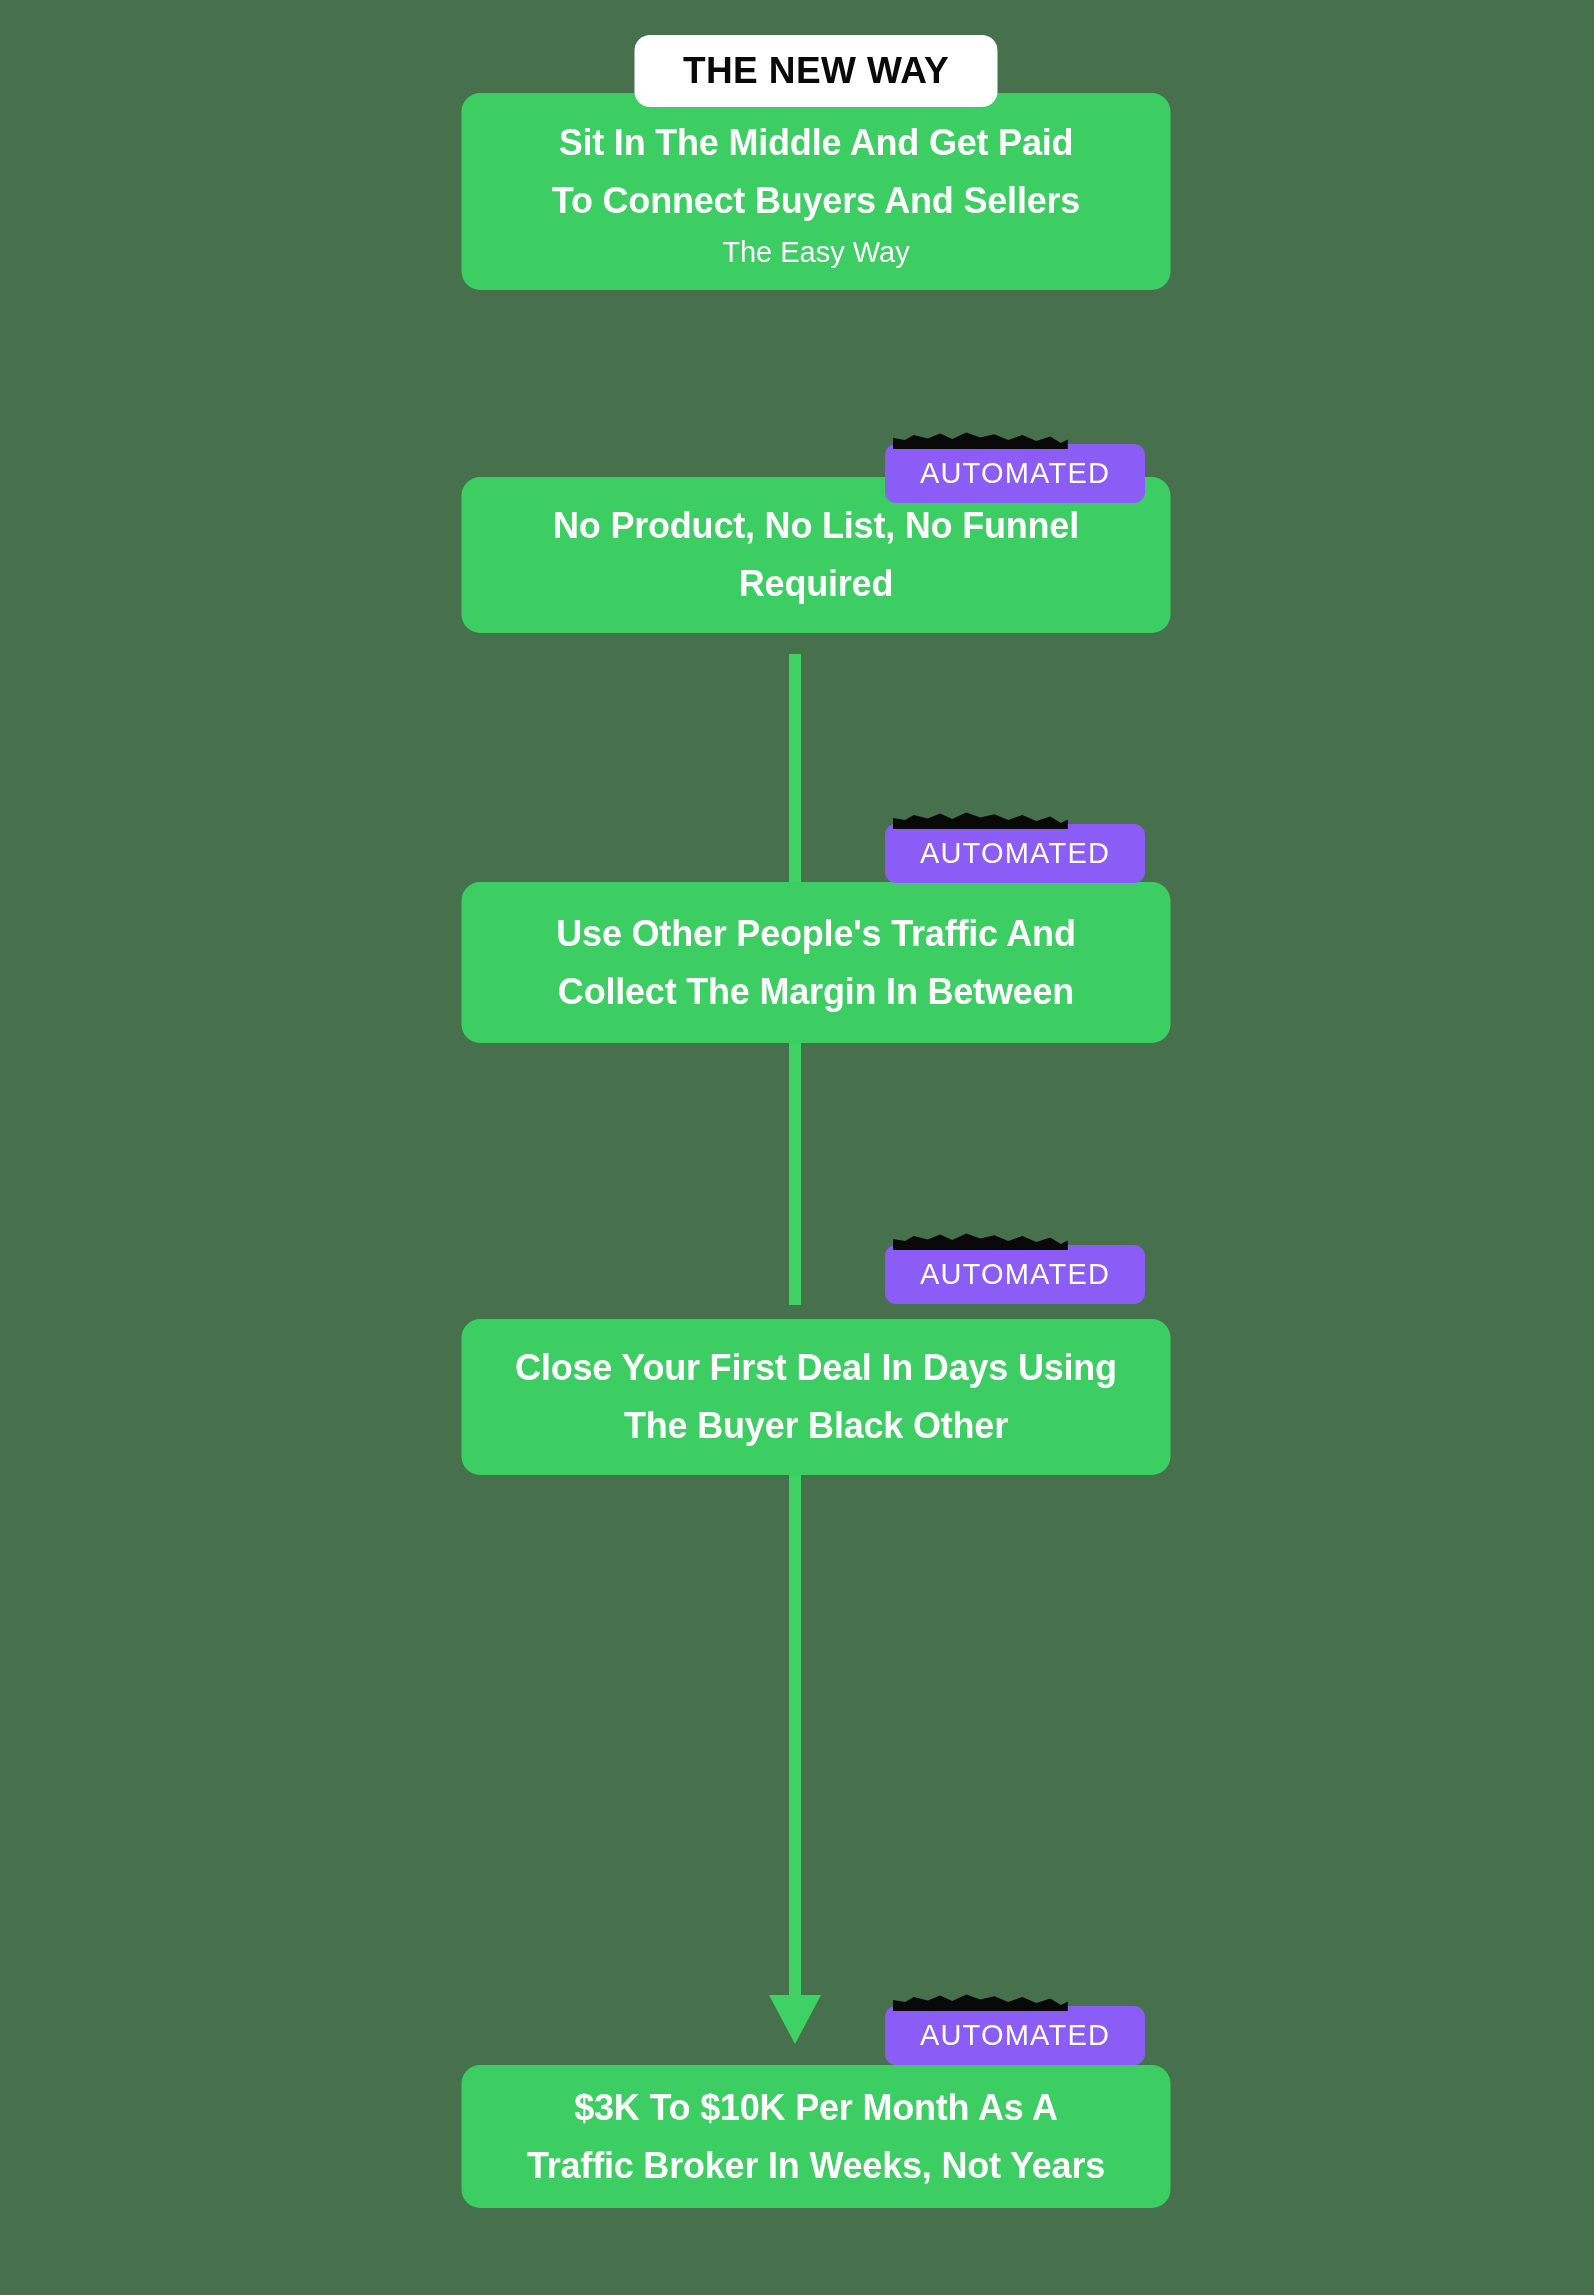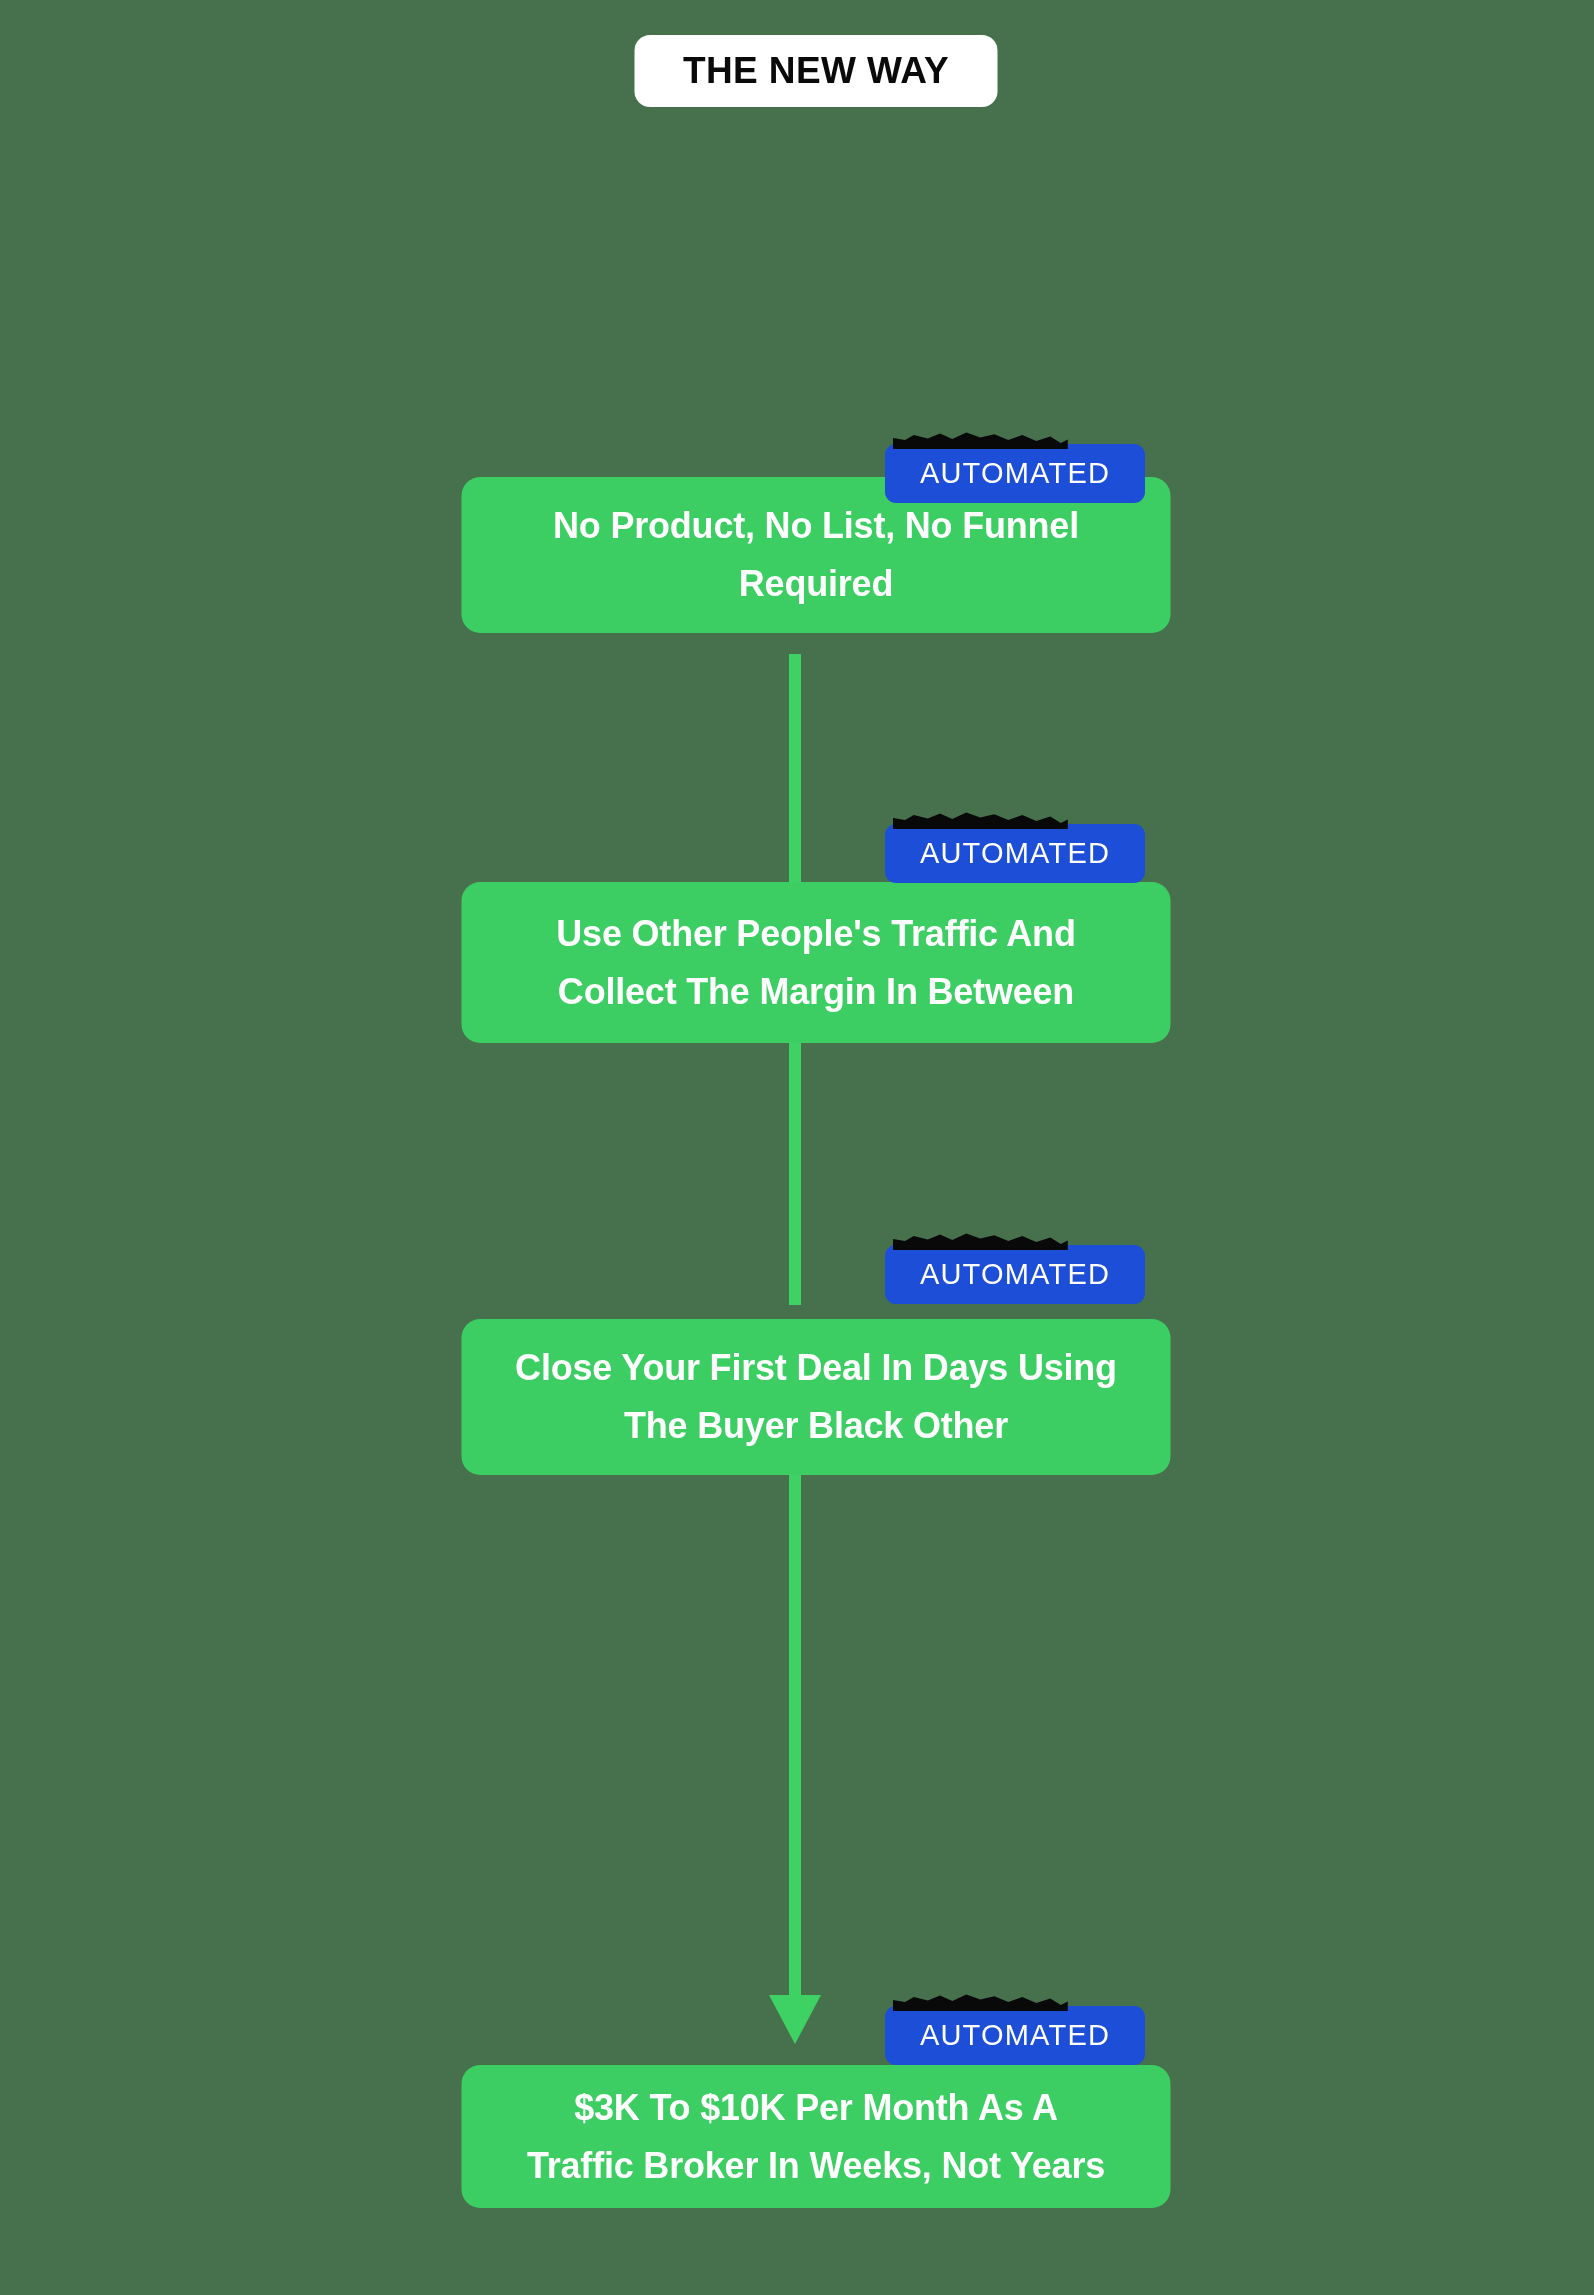--- a/index.html
+++ b/index.html
@@ -77,21 +77,21 @@
   .box3 { top: 882px; height: 161px; }
   .box4 { top: 1304px; height: 156px; margin-top: 15px; }
   .box5 { top: 2065px; height: 143px; }
 
   
   .tag {
     position: absolute;
     left: 885px;
     width: 260px;
     height: 59px;
-    background: #1d4ed8;
+    background: #8b5cf6;
     border-radius: 11px;
     display: flex;
     align-items: center;
     justify-content: center;
     z-index: 4;
   }
   .tag::before {
     
     content: "";
     position: absolute;
@@ -146,20 +146,27 @@
 
   <div class="badge">
     <span class="badge-label">THE NEW WAY</span>
   </div>
 
   <div class="connector segA"></div>
   <div class="connector segB"></div>
   <div class="connector segC"></div>
   <div class="arrowhead"></div>
 
+  <div class="box box1">
+    <div class="title">
+      <div>Sit In The Middle And Get Paid</div>
+      <div>To Connect Buyers And Sellers</div>
+    </div>
+    <div class="subtitle">The Easy Way</div>
+  </div>
 
   <div class="tag tag1">
     <span class="tag-label">AUTOMATED</span>
   </div>
   <div class="box box2">
     <div class="title">
       <div>No Product, No List, No Funnel</div>
       <div>Required</div>
     </div>
   </div>

